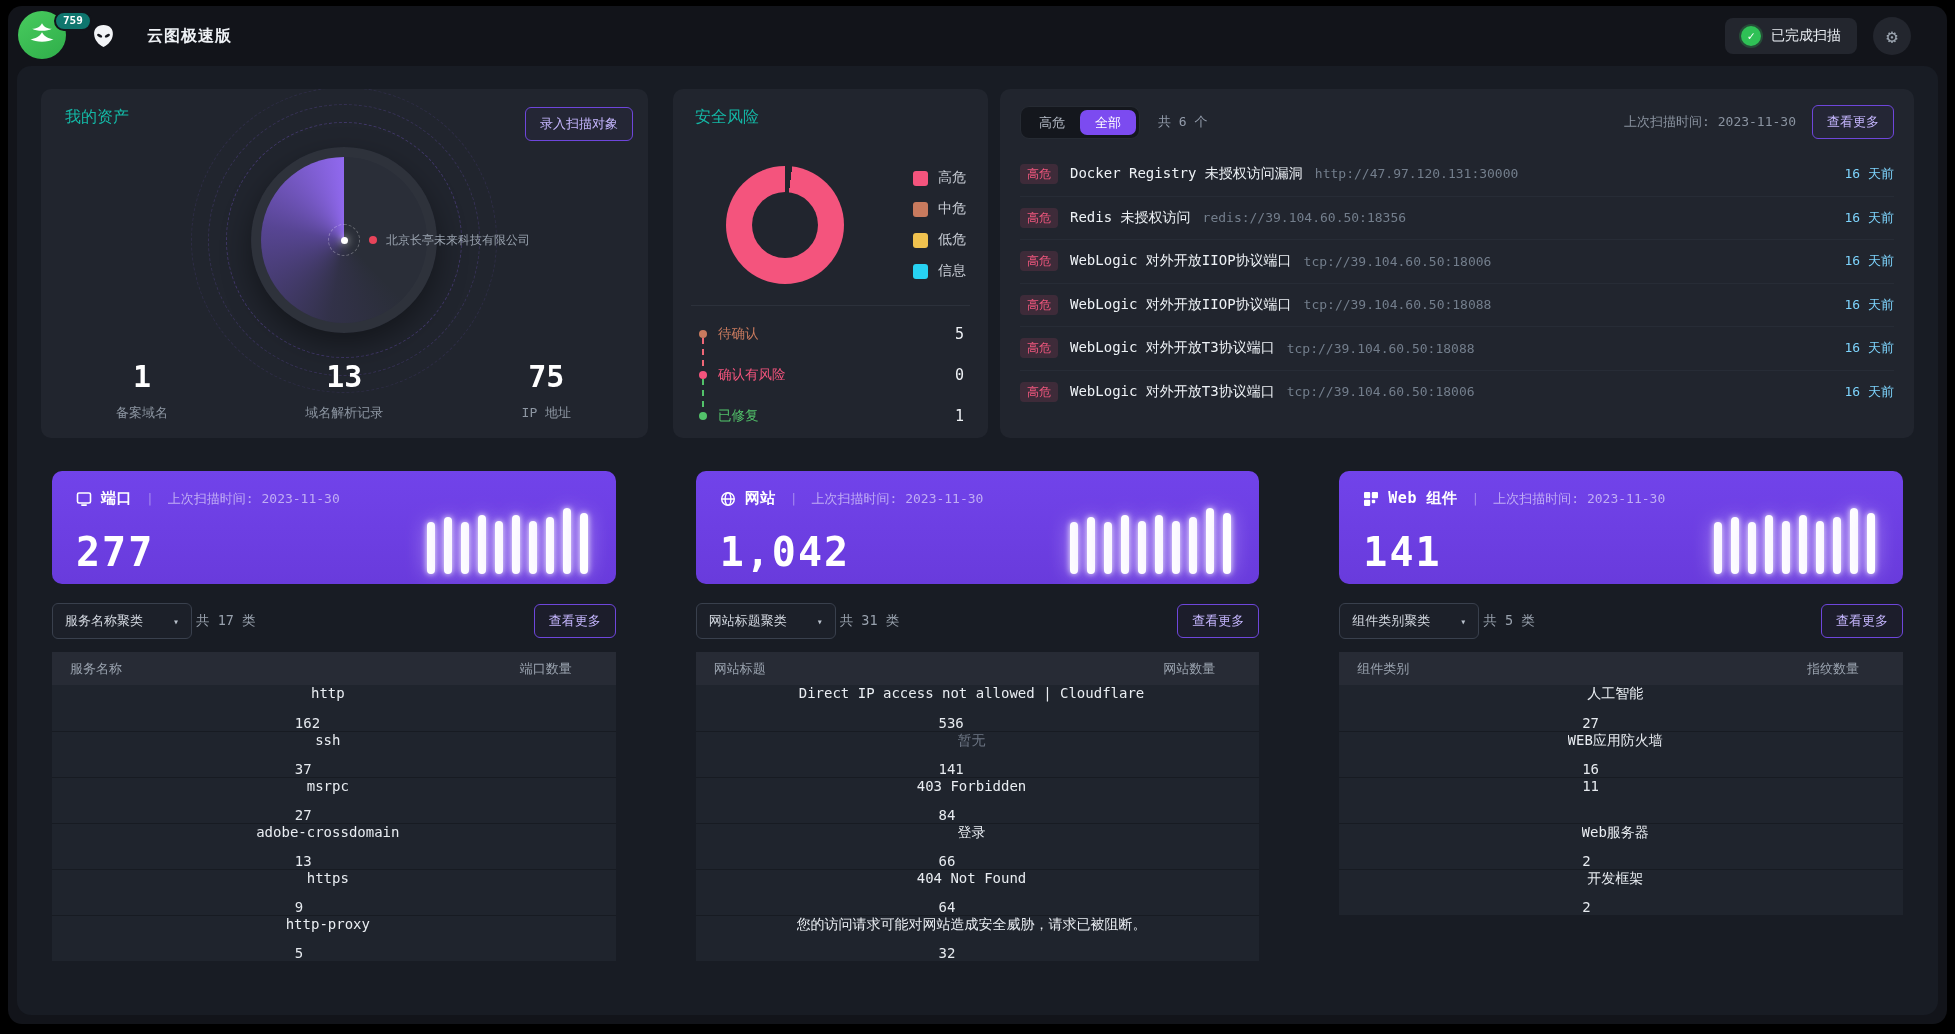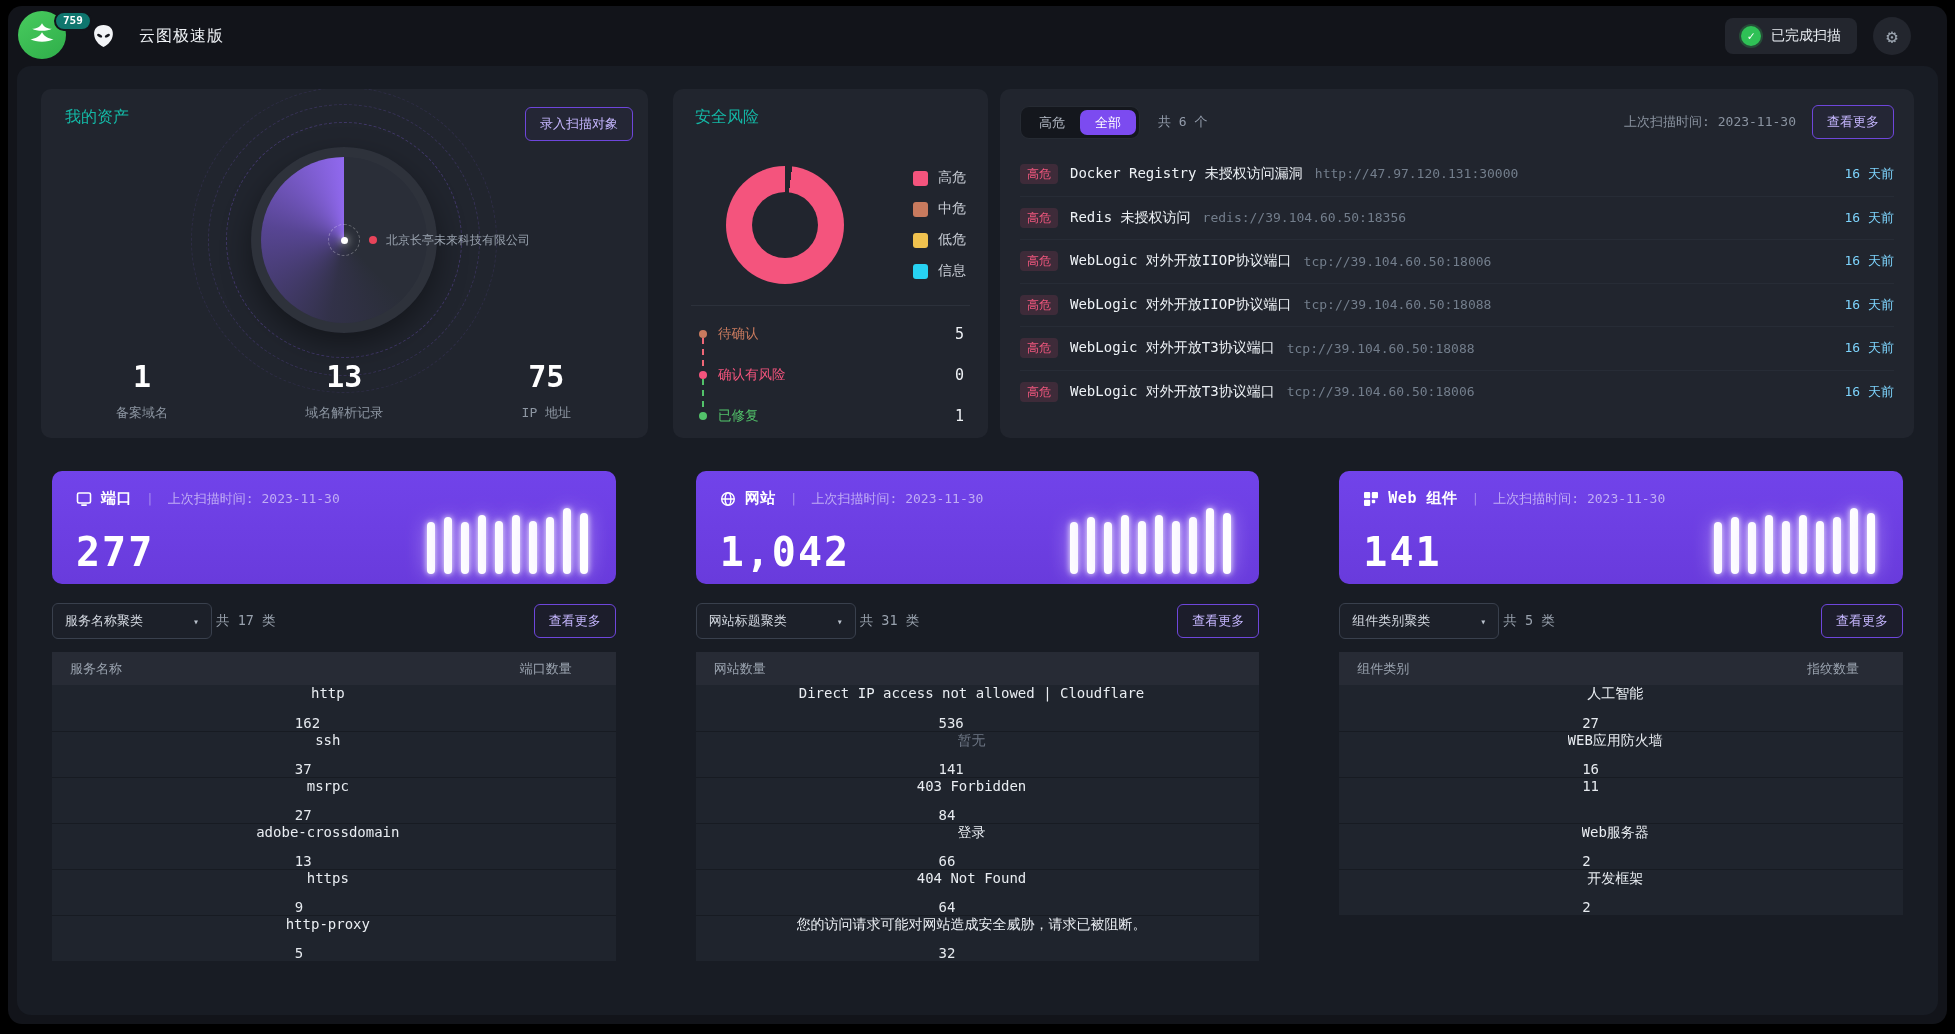--- a/index.html
+++ b/index.html
@@ -5,21 +5,21 @@
   * { margin:0; padding:0; box-sizing:border-box; }
   html,body { width:1955px; height:1034px; background:#000; overflow:hidden; }
   body { font-family:"DejaVu Sans Mono","Liberation Mono",monospace; position:relative; color:#e6eaef; }
   .window { position:absolute; left:8px; right:8px; top:6px; bottom:10px; background:#12141a; border-radius:14px; }
   
   .topbar { height:60px; display:flex; align-items:center; padding:0 36px 0 10px; }
   .logo-wrap { position:relative; width:50px; height:50px; flex:0 0 auto; }
   .logo { width:48px; height:48px; border-radius:50%; background:linear-gradient(145deg,#48cb5e,#2fae4a); display:flex; align-items:center; justify-content:center; }
   .logo-badge { position:absolute; top:0px; left:36px; background:#0f766e; color:#fff; font-size:11px; font-weight:700; padding:1px 7px; border-radius:10px; border:2px solid #12141a; line-height:14px; }
   .mascot { margin-left:22px; display:flex; }
-  .app-title { margin-left:22px; font-size:16px; font-weight:400; color:#eef1f5; letter-spacing:1px; }
+  .app-title { margin-left:30px; font-size:16px; font-weight:700; color:#eef1f5; letter-spacing:1px; }
   .tb-right { margin-left:auto; display:flex; align-items:center; gap:16px; }
   .scan-pill { height:36px; background:#23262e; border-radius:8px; display:flex; align-items:center; gap:10px; padding:0 16px; color:#e7ebf0; font-size:14px; }
   .seal { width:20px; height:20px; border-radius:50%; background:#2fc156; color:#fff; display:flex; align-items:center; justify-content:center; font-size:12px; font-weight:700;
           box-shadow:0 0 0 2px rgba(47,193,86,.25); }
   .gear-btn { width:38px; height:38px; border-radius:50%; background:#23262e; color:#99a2ad; display:flex; align-items:center; justify-content:center; font-size:19px; cursor:pointer; }
   
   .main { position:absolute; left:9px; right:9px; top:60px; bottom:9px; background:#181c24; border-radius:14px; padding:23px 24px; }
   .card { background:#21252e; border-radius:10px; }
   .row1 { display:flex; }
   .card-title { font-size:16px; color:#14b8a6; font-weight:500; }
@@ -83,21 +83,21 @@
   .p-head { display:flex; align-items:center; color:#fff; }
   .p-icon { display:flex; margin-right:9px; }
   .p-title { font-size:15px; font-weight:600; letter-spacing:.5px; }
   .p-sep { color:rgba(255,255,255,.35); margin:0 14px; font-size:13px; }
   .p-scan { color:rgba(223,214,250,.72); font-size:13px; }
   .p-value { position:absolute; left:24px; bottom:12px; font-size:40px; font-weight:700; color:#fff; letter-spacing:2px; line-height:1; }
   .bars { position:absolute; right:28px; bottom:10px; height:74px; display:flex; align-items:flex-end; gap:9px; }
   .bar { display:block; width:8px; border-radius:4px; background:#fff;
          box-shadow:0 0 6px rgba(255,255,255,.95), 0 0 20px rgba(205,175,255,.85); }
   .filter-row { margin-top:19px; display:flex; align-items:center; }
-  .dd { width:160px; height:36px; border:1px solid #39404d; border-radius:6px; display:flex; align-items:center; justify-content:space-between; padding:0 12px; color:#d4d9e1; font-size:13px; background:#1c2029; cursor:pointer; }
+  .dd { width:140px; height:36px; border:1px solid #39404d; border-radius:6px; display:flex; align-items:center; justify-content:space-between; padding:0 12px; color:#d4d9e1; font-size:13px; background:#1c2029; cursor:pointer; }
   .dd-caret { color:#b9c1cc; font-size:10px; }
   .f-total { margin-left:4px; color:#98a1ad; font-size:13.5px; }
   .f-more { margin-left:auto; }
   .table { margin-top:13px; }
   .t-head { display:flex; align-items:center; height:33px; background:#272b35; padding:0 18px; color:#9aa3af; font-size:13px; }
   .t-h-name { flex:1; }
   .t-h-val { width:78px; }
   .t-row { display:flex; align-items:center; height:46px; background:#1f242d; border-top:1px solid #171b22; padding:0 18px; cursor:pointer;flex-direction:column; }
   .t-row:first-child { border-top:none; }
   .t-name { flex:1; font-size:14px; color:#e9edf2; white-space:nowrap; overflow:hidden; text-overflow:ellipsis; padding-right:12px; }
@@ -372,20 +372,21 @@
         <div class="filter-row">
           <div class="dd">
             <span>网站标题聚类</span>
             <span class="dd-caret">▾</span>
           </div>
           <span class="f-total">共 31 类</span>
           <button class="btn-outline f-more">查看更多</button>
         </div>
         <div class="table">
           <div class="t-head">
+            <span class="t-h-name">网站标题</span>
             <span class="t-h-val">网站数量</span>
           </div>
           <div>
               <div class="t-row">
                 <span class="t-name">Direct IP access not allowed | Cloudflare</span>
                 <span class="t-val">536</span>
               </div>
               <div class="t-row">
                 <span class="t-name muted">暂无</span>
                 <span class="t-val">141</span>

